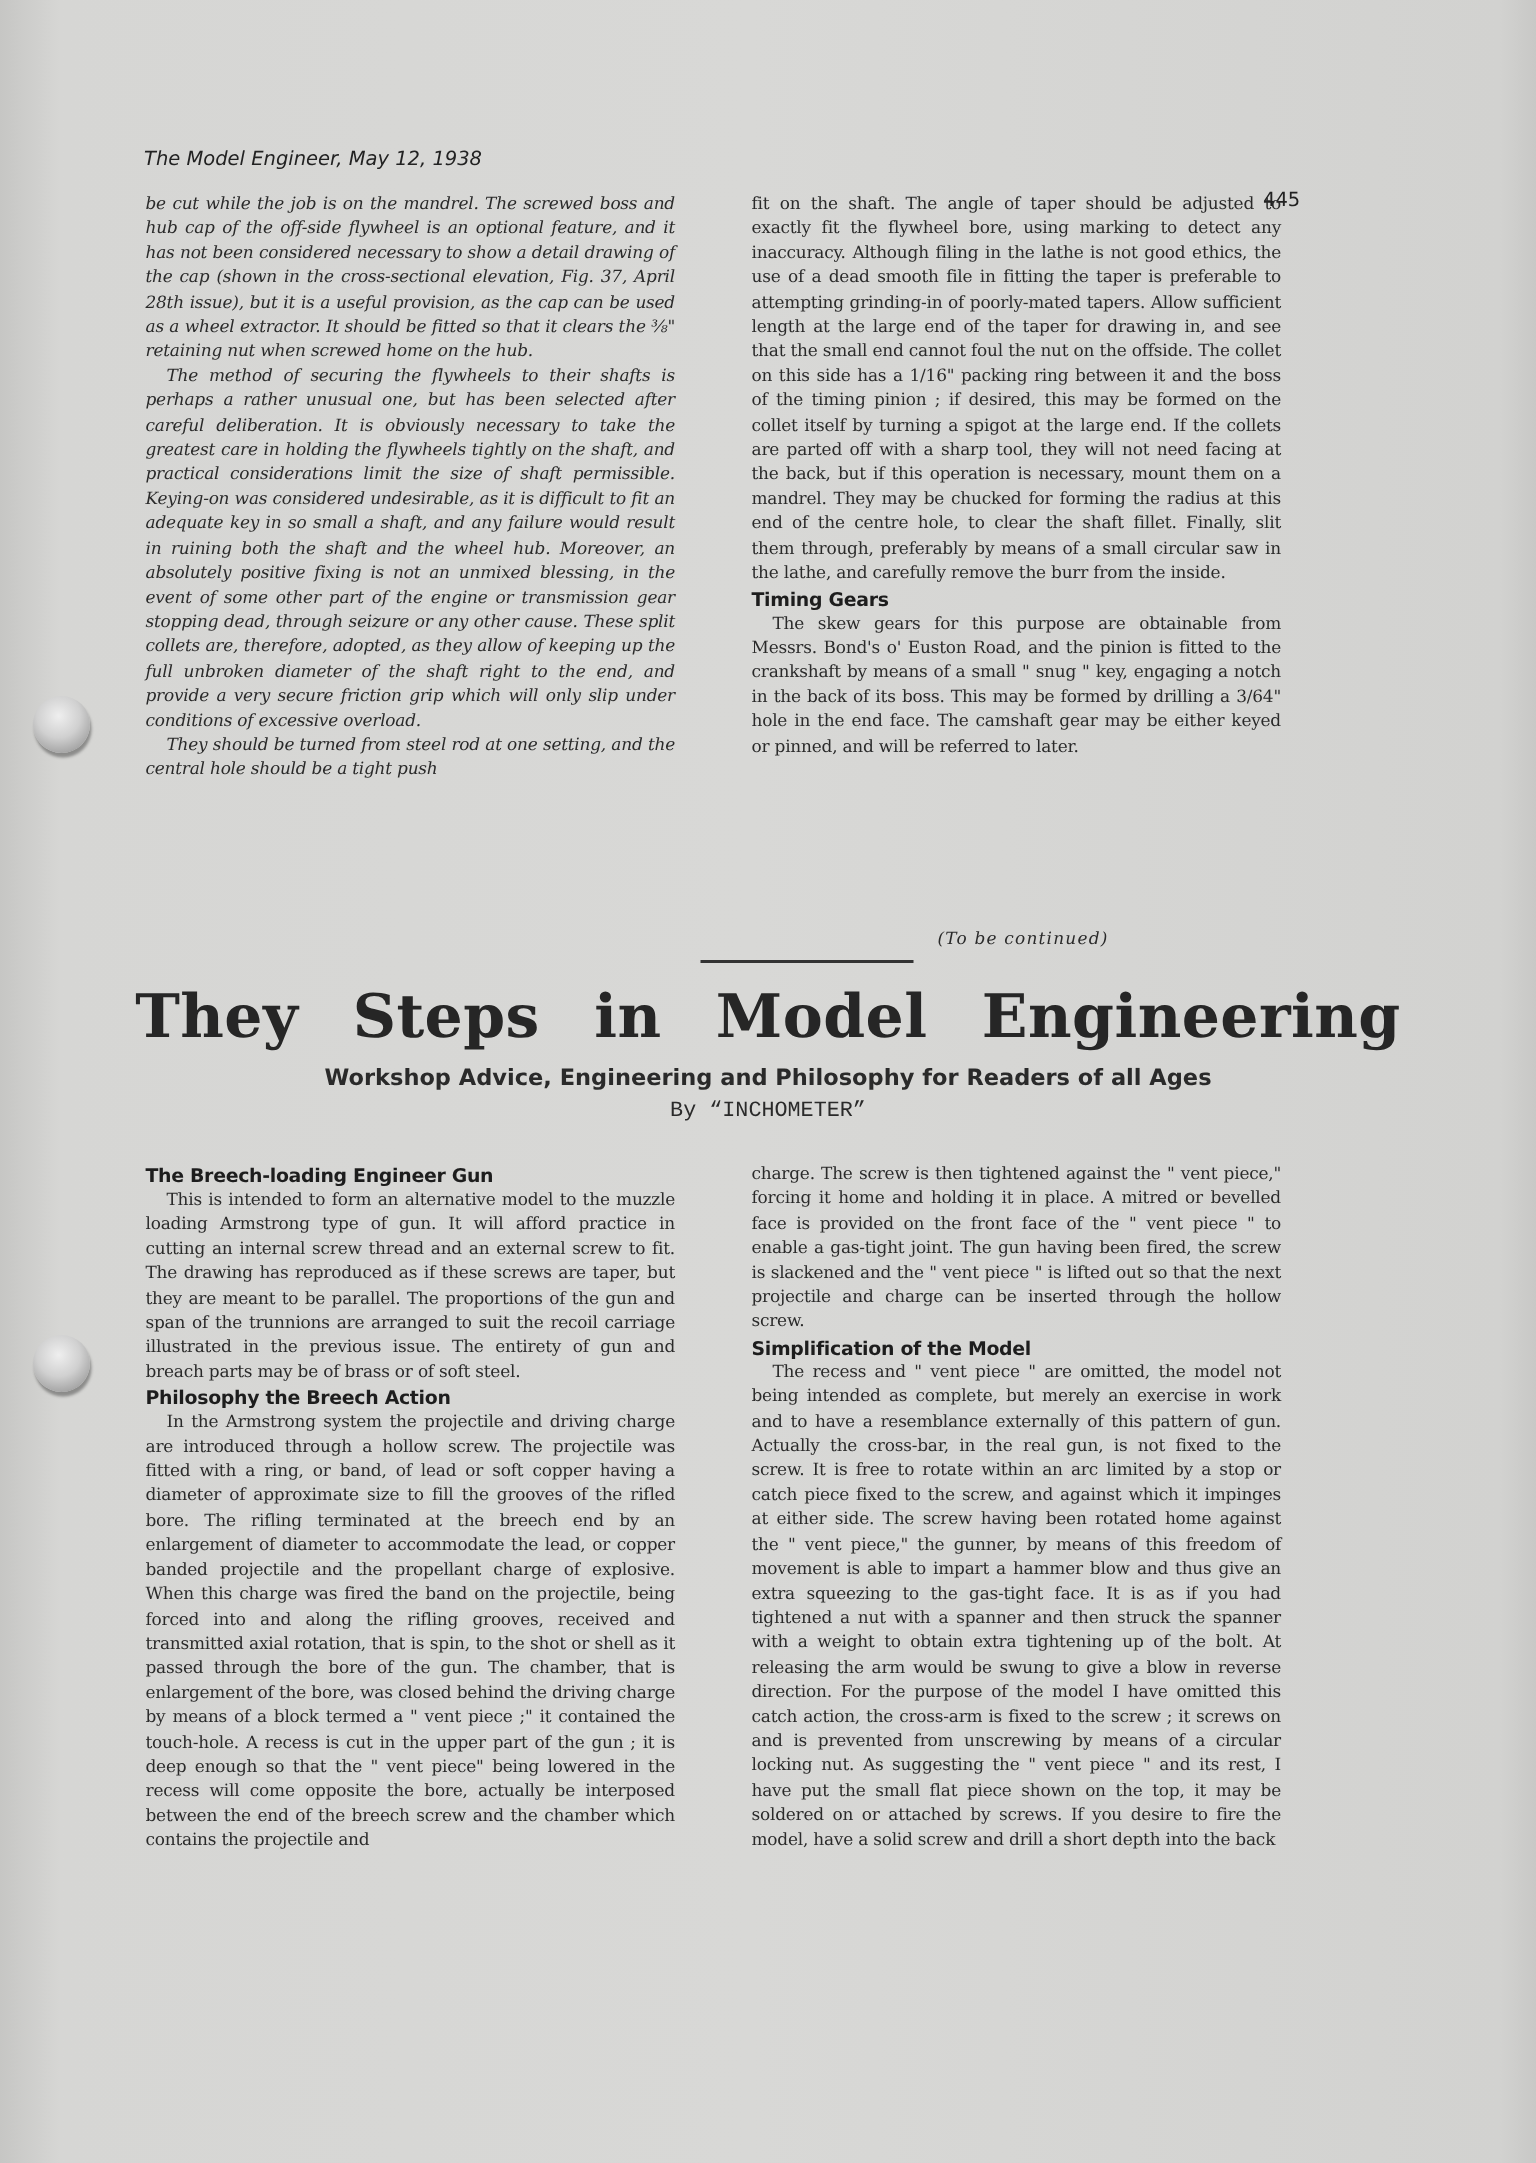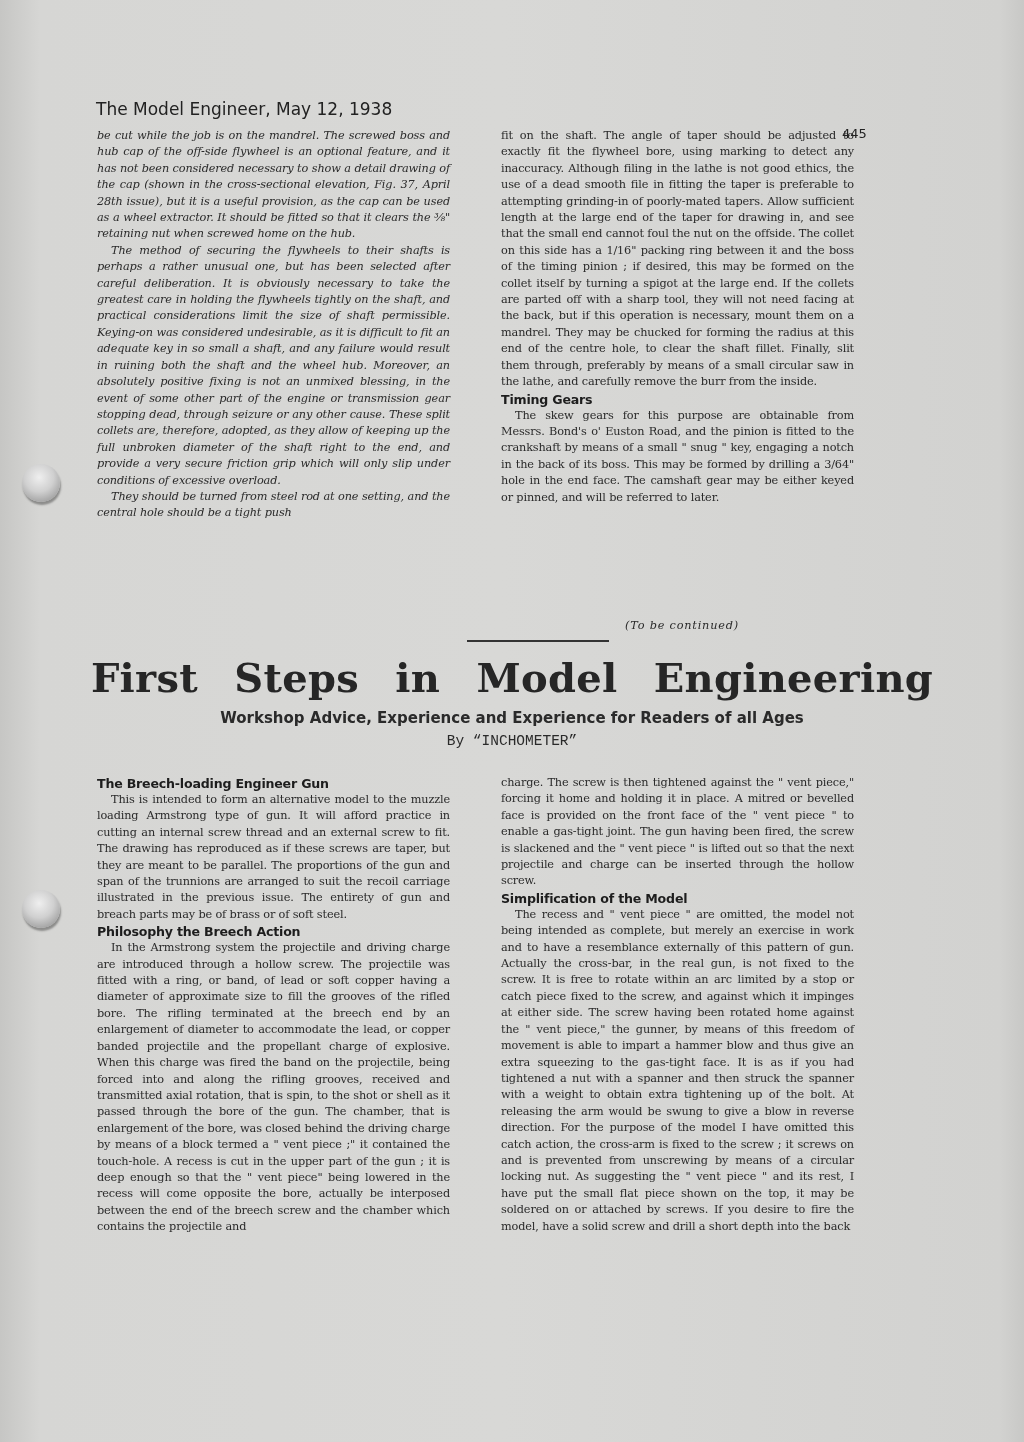--- a/index.html
+++ b/index.html
@@ -14,21 +14,21 @@
     position: absolute; left: 0; top: 0; width: 1024px; height: 1442px;
     background: linear-gradient(90deg, #c6c6c4 0px, #d6d6d4 40px, #d8d8d6 500px, #d2d2d0 1000px, #c8c8c6 1024px);
   }
   .hole {
     position: absolute; left: 22px; width: 38px; height: 38px; border-radius: 50%;
     background: radial-gradient(circle at 45% 35%, #efefef 0%, #d0d0d0 45%, #a8a8a8 75%, #3a3a3a 100%);
     box-shadow: 1px 3px 2px rgba(0,0,0,0.35);
   }
   .running-head {
     position: absolute; top: 99px; left: 96px;
-    font-family: "DejaVu Sans", sans-serif; font-size: 17px; color: #222;
+    font-family: "DejaVu Sans", sans-serif; font-style: italic; font-size: 13px; color: #222;
   }
   .page-number {
     position: absolute; top: 99px; left: 842px;
     font-family: "DejaVu Sans", sans-serif; font-size: 13px; color: #222; margin-top: 27px;
   }
   .col {
     position: absolute; width: 353px;
     font-size: 11.3px; line-height: 16.4px; text-align: justify; letter-spacing: -0.15px;
   }
   .col p { margin: 0; text-indent: 0; }
@@ -78,22 +78,22 @@
     </div>
   <div class="col col2-top">
       <p>fit on the shaft. The angle of taper should be adjusted to exactly fit the flywheel bore, using marking to detect any inaccuracy. Although filing in the lathe is not good ethics, the use of a dead smooth file in fitting the taper is preferable to attempting grinding-in of poorly-mated tapers. Allow sufficient length at the large end of the taper for drawing in, and see that the small end cannot foul the nut on the offside. The collet on this side has a 1/16" packing ring between it and the boss of the timing pinion ; if desired, this may be formed on the collet itself by turning a spigot at the large end. If the collets are parted off with a sharp tool, they will not need facing at the back, but if this operation is necessary, mount them on a mandrel. They may be chucked for forming the radius at this end of the centre hole, to clear the shaft fillet. Finally, slit them through, preferably by means of a small circular saw in the lathe, and carefully remove the burr from the inside.</p>
       <h3>Timing Gears</h3>
       <p class="ind">The skew gears for this purpose are obtainable from Messrs. Bond's o' Euston Road, and the pinion is fitted to the crankshaft by means of a small " snug " key, engaging a notch in the back of its boss. This may be formed by drilling a 3/64" hole in the end face. The camshaft gear may be either keyed or pinned, and will be referred to later.</p>
     </div>
   <div class="continued">(To be continued)</div>
 
   <div class="rule"></div>
 
-  <div class="title">First Steps in Model Engineering</div>
-  <div class="subtitle">Workshop Advice, Experience and Experience for Readers of all Ages</div>
+  <div class="title">They Steps in Model Engineering</div>
+  <div class="subtitle">Workshop Advice, Engineering and Philosophy for Readers of all Ages</div>
   <div class="byline">By “INCHOMETER”</div>
 
   <div class="col col1-bot">
       <h3>The Breech-loading Engineer Gun</h3>
       <p class="ind">This is intended to form an alternative model to the muzzle loading Armstrong type of gun. It will afford practice in cutting an internal screw thread and an external screw to fit. The drawing has reproduced as if these screws are taper, but they are meant to be parallel. The proportions of the gun and span of the trunnions are arranged to suit the recoil carriage illustrated in the previous issue. The entirety of gun and breach parts may be of brass or of soft steel.</p>
       <h3>Philosophy the Breech Action</h3>
       <p class="ind">In the Armstrong system the projectile and driving charge are introduced through a hollow screw. The projectile was fitted with a ring, or band, of lead or soft copper having a diameter of approximate size to fill the grooves of the rifled bore. The rifling terminated at the breech end by an enlargement of diameter to accommodate the lead, or copper banded projectile and the propellant charge of explosive. When this charge was fired the band on the projectile, being forced into and along the rifling grooves, received and transmitted axial rotation, that is spin, to the shot or shell as it passed through the bore of the gun. The chamber, that is enlargement of the bore, was closed behind the driving charge by means of a block termed a " vent piece ;" it contained the touch-hole. A recess is cut in the upper part of the gun ; it is deep enough so that the " vent piece" being lowered in the recess will come opposite the bore, actually be interposed between the end of the breech screw and the chamber which contains the projectile and</p>
     </div>
   <div class="col col2-bot">
       <p>charge. The screw is then tightened against the " vent piece," forcing it home and holding it in place. A mitred or bevelled face is provided on the front face of the " vent piece " to enable a gas-tight joint. The gun having been fired, the screw is slackened and the " vent piece " is lifted out so that the next projectile and charge can be inserted through the hollow screw.</p>

